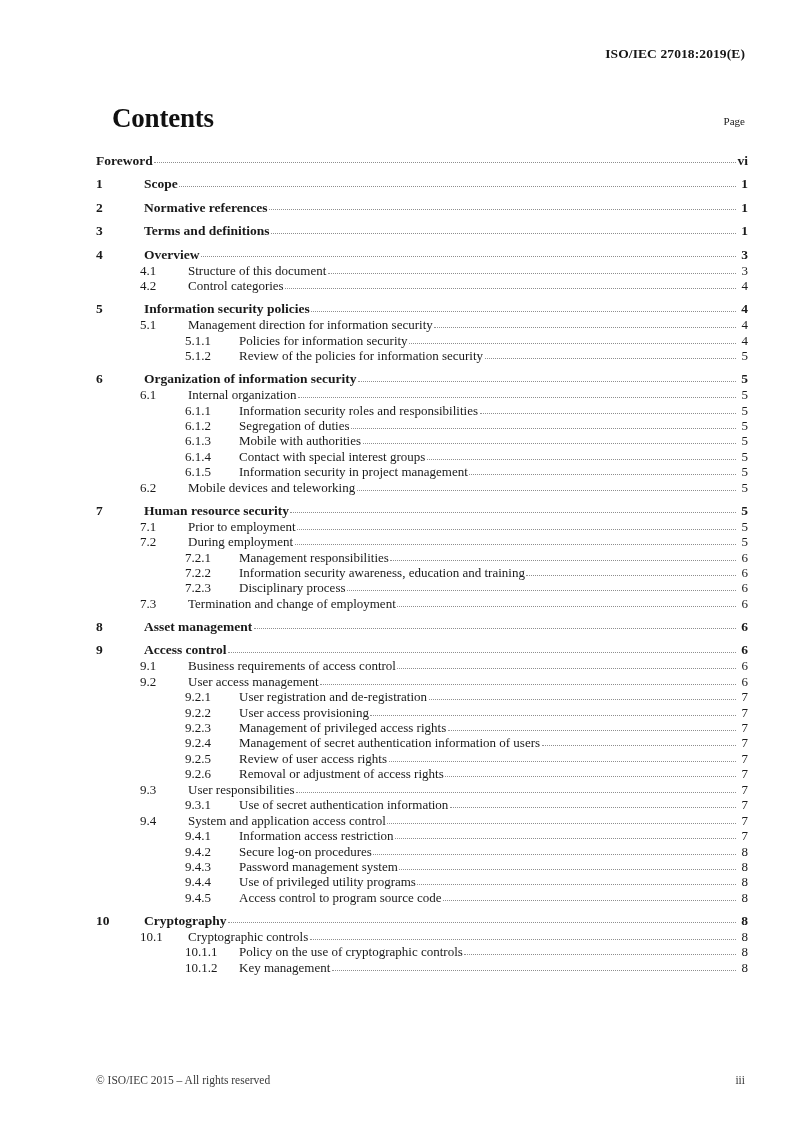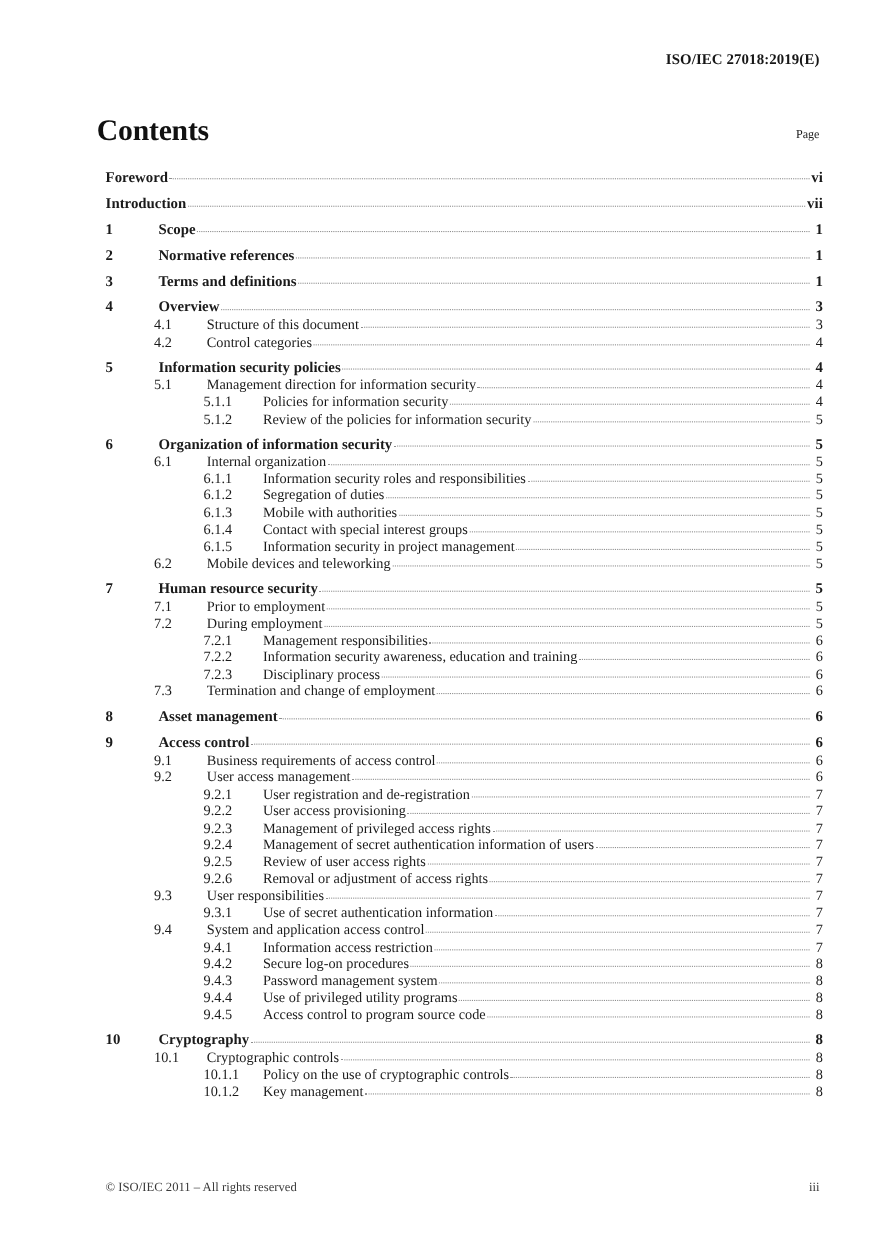--- a/index.html
+++ b/index.html
@@ -34,21 +34,21 @@
     font-weight: bold;
     font-size: 13.5px;
     letter-spacing: 0.1px;
     color: #161616;
   }
 
   
   .title-row {
     position: absolute;
     top: 105px;
-    left: 88px;
+    left: 112px;
     right: 48px;
     display: flex;
     align-items: baseline;
     justify-content: space-between;
   }
   .contents-title {
     font-size: 27px;
     font-weight: bold;
     letter-spacing: -0.2px;
     color: #111111;
@@ -189,25 +189,20 @@
     <div class="contents-title">Contents</div>
     <div class="page-label">Page</div>
   </div>
 
   <div class="toc" id="toc-list">
       <div class="toc-row front first-row">
         <span class="lbl">Foreword</span>
         <span class="leader"></span>
         <span class="pg">vi</span>
       </div>
-      <div class="toc-row front">
-        <span class="lbl">Introduction</span>
-        <span class="leader"></span>
-        <span class="pg">vii</span>
-      </div>
       <div class="toc-row lvl1">
         <span class="num">1</span>
         <span class="lbl">Scope</span>
         <span class="leader"></span>
         <span class="pg">1</span>
       </div>
       <div class="toc-row lvl1">
         <span class="num">2</span>
         <span class="lbl">Normative references</span>
         <span class="leader"></span>
@@ -479,17 +474,17 @@
       </div>
       <div class="toc-row lvl3">
         <span class="num">10.1.2</span>
         <span class="lbl">Key management</span>
         <span class="leader"></span>
         <span class="pg">8</span>
       </div>
     </div>
 
   <div class="doc-footer">
-    <div class="footer-left">© ISO/IEC 2011 – All rights reserved</div>
+    <div class="footer-left">© ISO/IEC 2015 – All rights reserved</div>
     <div class="footer-right">iii</div>
   </div>
 
 </div>
 
 </body></html>

